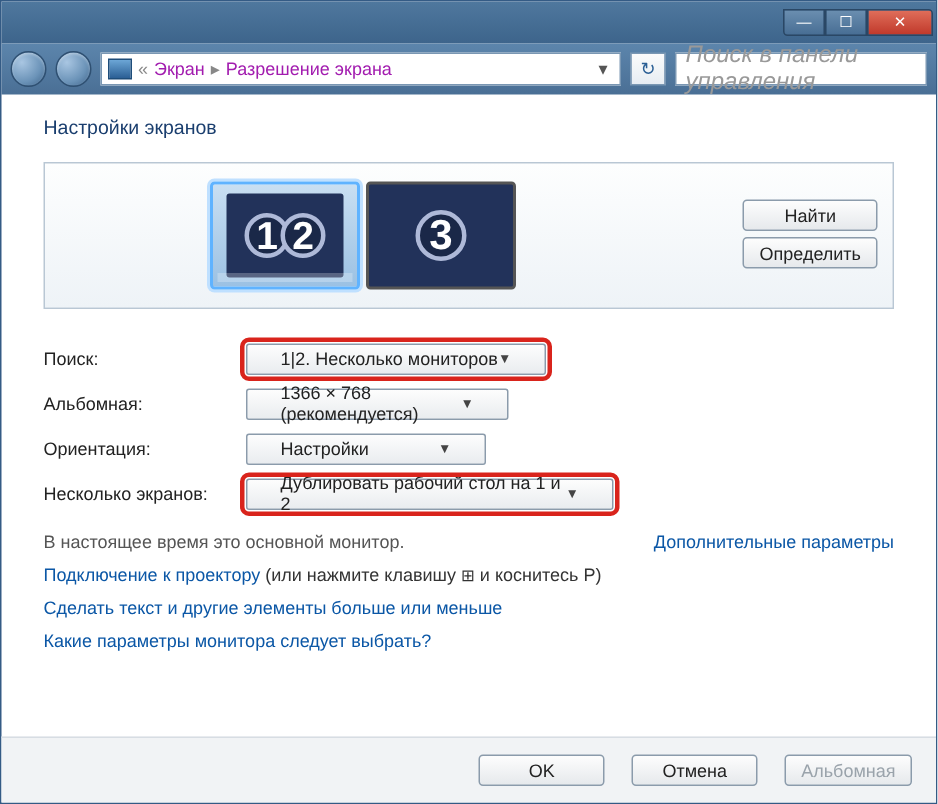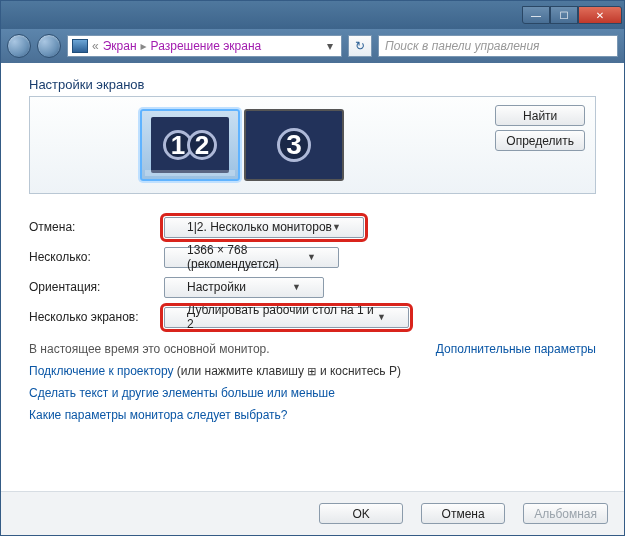--- a/index.html
+++ b/index.html
@@ -72,38 +72,38 @@
 .addr .crumb { color: #a21caf; }
 .addr .dd { width: 14px; text-align: center; color: #555; margin-left:auto;}
 .refresh-btn {
   width: 24px; height: 22px;
   background: linear-gradient(#fbfbfb,#e7edf3);
   border: 1px solid #7a97b3;
   display: flex; align-items: center; justify-content: center;
   color: #2b5f95; font-size: 12px;
 }
 .search {
-  width: 240px; height: 22px;
+  width: 168px; height: 22px;
   background: #fff; border: 1px solid #7a97b3;
   color: #999; font-style: italic;
   display: flex; align-items: center;
-  padding: 0 6px; font-size: 12px;
+  padding: 0 6px; font-size: 16px;
   gap: 4px;
 }
 .content {
   flex: 1;
   padding: 14px 28px 8px 28px;
   overflow: auto;
   color: #333;
 }
 .content h2 {
   font-size: 13px;
   font-weight: normal;
   color: #1a3e6e;
-  margin-bottom: 4px;
+  margin-bottom: 16px;
 }
 .preview {
   height: 98px;
   border: 1px solid #b9c7d4;
   background: linear-gradient(#fdfefe,#eef3f7);
   display: flex;
   align-items: center;
   padding: 8px 10px;
   margin-bottom: 18px;
   position: relative;
@@ -122,21 +122,21 @@
 .monitor .num {
   font-size: 28px; font-weight: bold;
   width: 34px; height: 34px; border-radius: 50%;
   background: #1a2848; border: 3px solid #aeb9d8;
   display:flex; align-items:center; justify-content:center;
 }
 .monitor.selected .num { width:auto; height:auto; border:none; background:transparent; font-size:26px;}
 .monitor.selected .num span { background:#1a2848; border:3px solid #aeb9d8; border-radius:50%; width:30px; height:30px; display:inline-flex;align-items:center;justify-content:center; margin:0 -3px;}
 .monitor .taskbar {position:absolute; bottom:3px; left:3px; right:3px; height:6px; background:rgba(255,255,255,.25);}
 .preview-btns {
-  position:absolute; right:10px; top:8px;
+  position:absolute; right:10px; top:24px;
   display:flex; flex-direction:column; gap:4px;
 }
 .btn {
   height: 21px; min-width: 84px;
   background: linear-gradient(#fdfdfd,#e6e9ec);
   border: 1px solid #8b9bab;
   border-radius: 3px;
   font-size: 12px;
   display:flex; align-items:center; justify-content:center;
   padding: 0 10px;
@@ -228,28 +228,28 @@
         </div>
       </div>
       <div class="preview-btns">
         <div class="btn">Найти</div>
         <div class="btn">Определить</div>
       </div>
     </div>
 
     <div class="form-rows">
       <div class="row">
-        <label>Отмена:</label>
+        <label>Поиск:</label>
         <div class="sel w200 highlight">
           <span>1|2. Несколько мониторов</span>
           <span class="arrow">▼</span>
         </div>
       </div>
       <div class="row">
-        <label>Несколько:</label>
+        <label>Альбомная:</label>
         <div class="sel w175">
           <span>1366 × 768 (рекомендуется)</span>
           <span class="arrow">▼</span>
         </div>
       </div>
       <div class="row">
         <label>Ориентация:</label>
         <div class="sel w160">
           <span>Настройки</span>
           <span class="arrow">▼</span>

